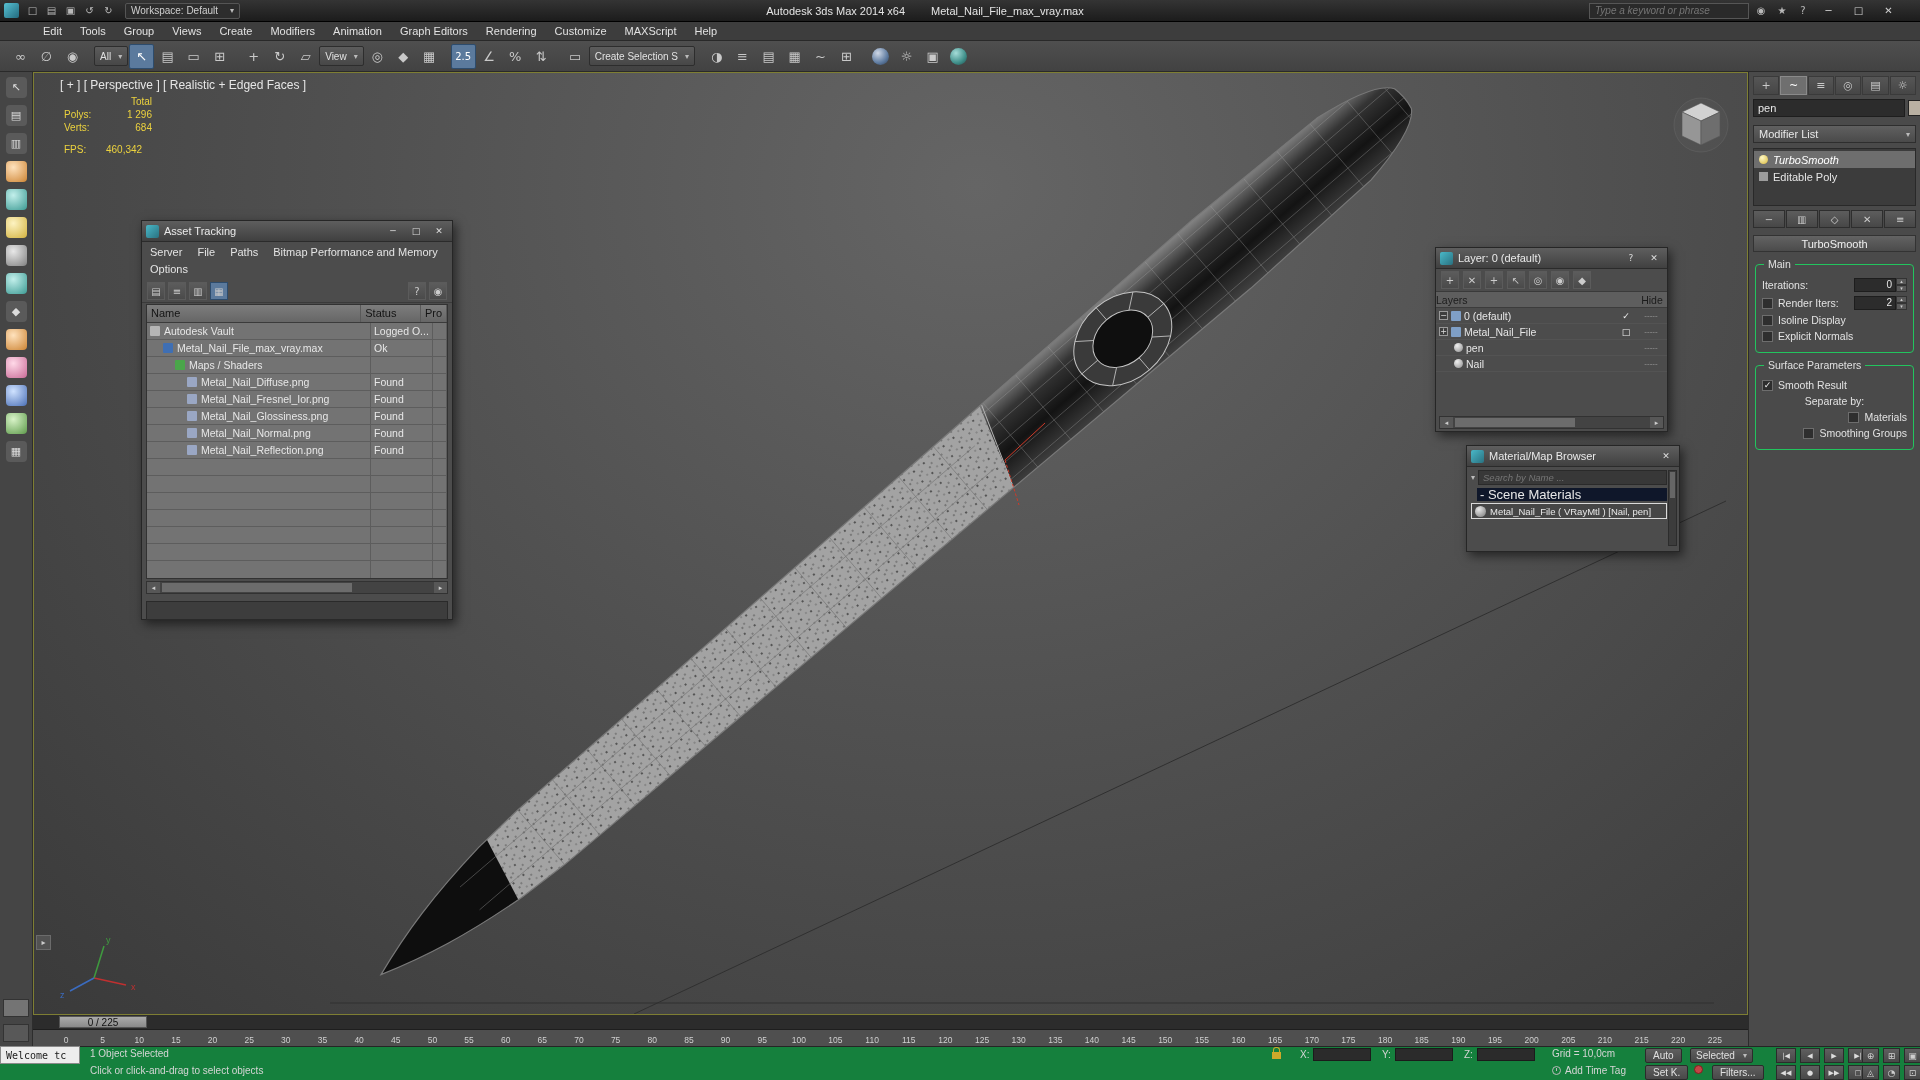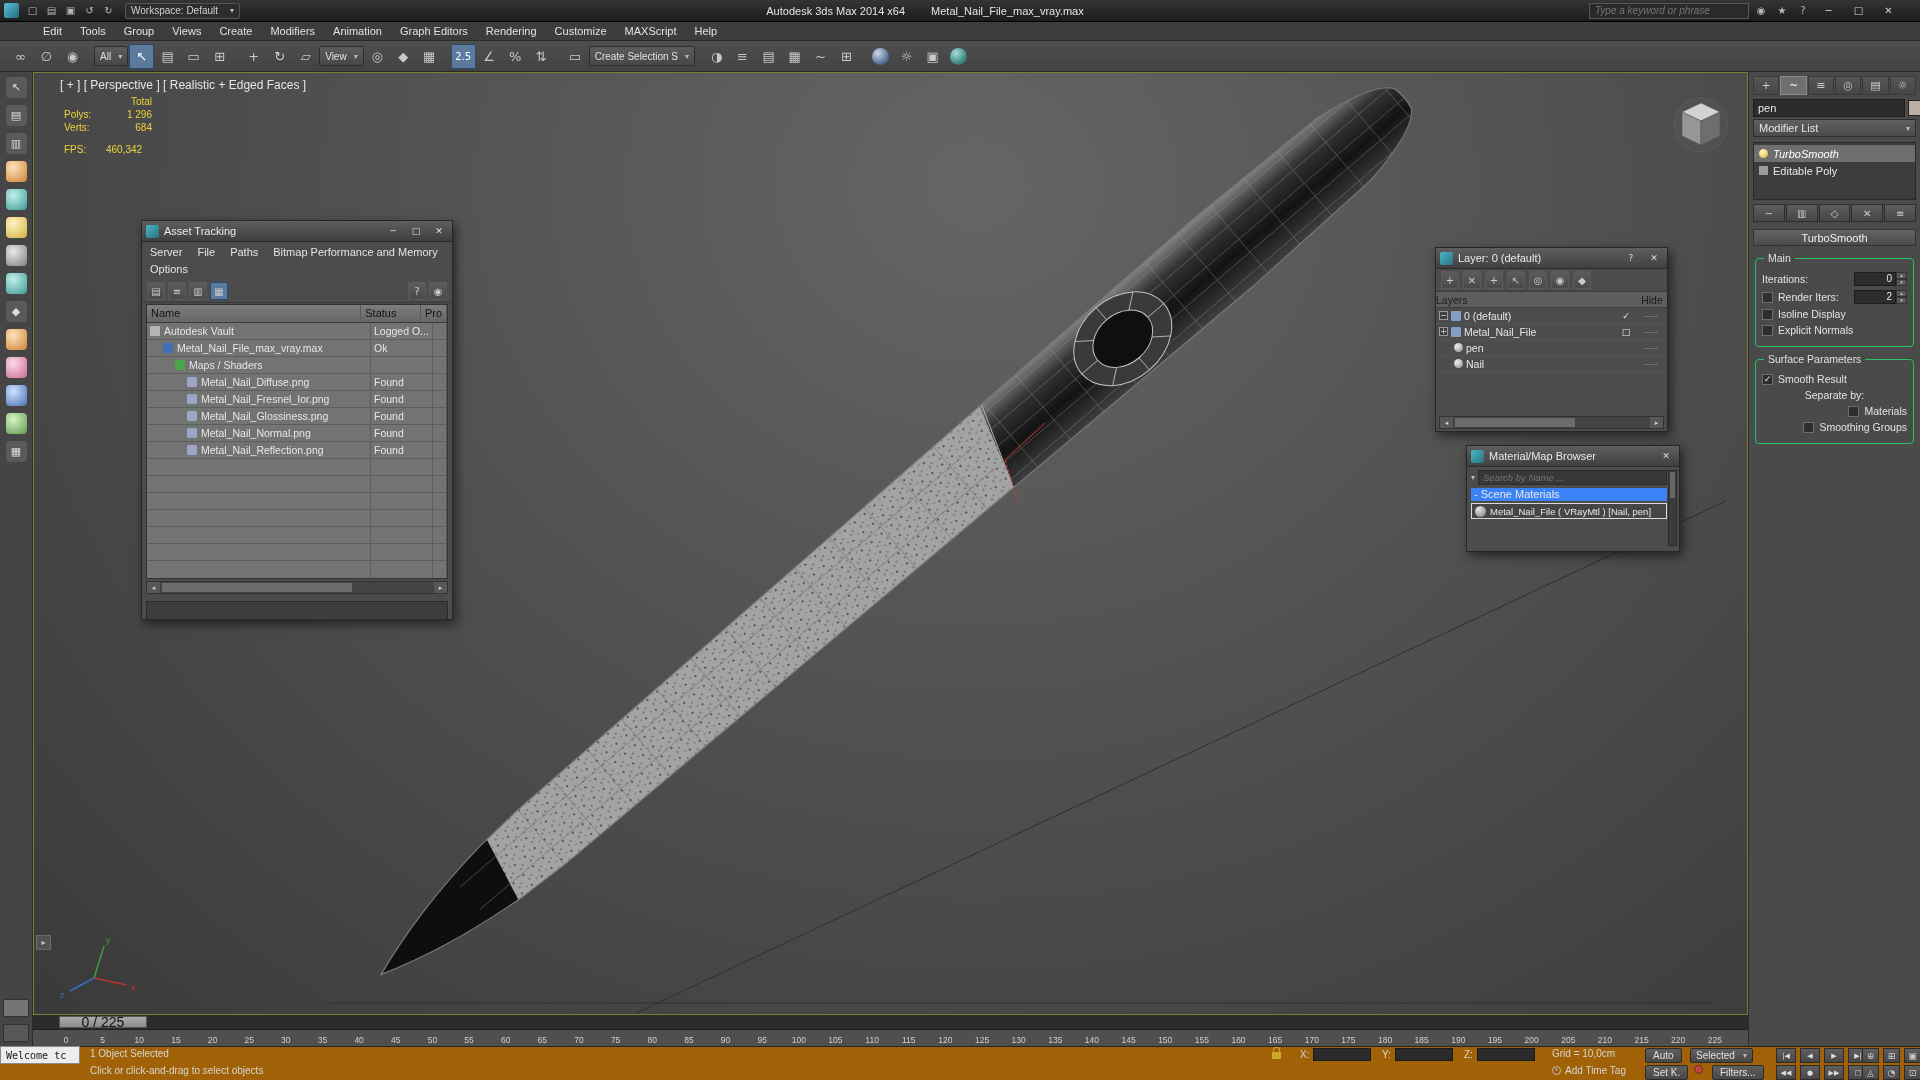--- a/index.html
+++ b/index.html
@@ -89,34 +89,34 @@
 .exp{width:9px;height:9px;border:1px solid #9a9a9a;font-size:8px;line-height:7px;text-align:center;color:#ddd;background:#3e3e3e;flex:0 0 auto;font-family:"DejaVu Sans",sans-serif}
 .lico{width:10px;height:10px;background:#7f9fc6;flex:0 0 auto;border-radius:1px}
 .oico{width:9px;height:9px;border-radius:50%;background:radial-gradient(circle at 35% 30%,#efefef,#8d8d8d);flex:0 0 auto}
 .ldmark{margin-left:auto;width:18px;text-align:center;color:#eee;font-size:9px;font-family:"DejaVu Sans",sans-serif}
 .ldhide{width:26px;text-align:center;color:#999;font-size:8px}
 .ldind{width:12px;flex:0 0 auto}
 
 #mb{left:1466px;top:445px;width:214px;height:107px}
 .mbsearch{margin:3px 12px 0 4px;height:15px;display:flex;align-items:center;gap:3px}
 .mbsearch input{flex:1;height:15px;background:#383838;border:1px solid #2a2a2a;color:#9f9f9f;font-style:italic;font-size:9.5px;padding:0 4px;font-family:"Liberation Sans",sans-serif}
-.mbgroup{margin:3px 12px 0 4px;height:13px;background:#3b82f6;font-size:11px;color:#e8e8e8;padding:0 3px;line-height:13px}
+.mbgroup{margin:3px 12px 0 10px;height:13px;background:#0f172a;font-size:13px;color:#e8e8e8;padding:0 3px;line-height:13px}
 .mbitem{margin:2px 12px 0 4px;height:16px;border:1px solid #dadada;display:flex;align-items:center;gap:4px;padding:0 3px;font-size:9.5px;color:#e8e8e8;background:#464646;white-space:nowrap;overflow:hidden}
 .mbsphere{width:11px;height:11px;border-radius:50%;background:radial-gradient(circle at 35% 30%,#e8e8e8,#777);flex:0 0 auto}
 .mbscroll{position:absolute;right:2px;top:24px;width:9px;height:76px;background:#3c3c3c;border:1px solid #2c2c2c}
 .mbthumb{margin:1px;height:26px;background:#666}
 
 #cpanel{position:absolute;left:1748px;top:72px;width:172px;height:974px;background:#4a4a4a;border-left:1px solid #2b2b2b;padding:3px 4px;z-index:30}
 .ctabs{display:flex;height:21px;align-items:center;gap:1px;margin-bottom:3px}
 .ctab{flex:1;height:19px;display:flex;align-items:center;justify-content:center;color:#c9c9c9;border:1px solid #3a3a3a;background:linear-gradient(#565656,#464646);font-size:11px;font-family:"DejaVu Sans",sans-serif}
 .ctab.active{background:#6f6f6f;border-color:#8a8a8a;color:#fff}
 .namerow{display:flex;gap:3px;align-items:center}
 #objname{flex:1;height:18px;background:#2c2c2c;border:1px solid #1e1e1e;color:#e9e9e9;font-size:11px;padding:0 4px;font-family:"Liberation Sans",sans-serif}
 .swatch{width:16px;height:16px;background:#b9b0a2;border:1px solid #222;flex:0 0 auto}
-.modlist{margin-top:2px;height:18px;background:linear-gradient(#606060,#4a4a4a);border:1px solid #2e2e2e;display:flex;align-items:center;justify-content:space-between;padding:0 5px;font-size:11px;color:#e8e8e8}
+.modlist{margin-top:8px;height:18px;background:linear-gradient(#606060,#4a4a4a);border:1px solid #2e2e2e;display:flex;align-items:center;justify-content:space-between;padding:0 5px;font-size:11px;color:#e8e8e8}
 .stack{margin-top:5px;height:58px;background:#3c3c3c;border:1px solid #292929;padding-top:2px}
 .stkrow{height:17px;display:flex;align-items:center;gap:5px;padding:0 5px;font-size:11px;color:#e6e6e6}
 .stkrow.sel{background:#6e6e6e;color:#fff}
 .stkrow.sel .lbl{font-style:italic}
 .bulb{width:9px;height:9px;border-radius:50%;background:radial-gradient(circle at 35% 30%,#fff8c5,#d8b93c);flex:0 0 auto}
 .polyico{width:9px;height:9px;background:#9c9c9c;flex:0 0 auto}
 .stkbtns{display:flex;gap:1px;margin-top:4px}
 .skb{flex:1;height:18px;background:linear-gradient(#5d5d5d,#474747);border:1px solid #2e2e2e;display:flex;align-items:center;justify-content:center;font-size:10px;color:#ccc;font-family:"DejaVu Sans",sans-serif}
 .rollout{margin-top:7px;height:17px;background:linear-gradient(#636363,#4b4b4b);border:1px solid #333;display:flex;align-items:center;justify-content:center;font-size:11px;color:#f0f0f0}
 .group{border:1px solid #22c55e;border-radius:4px;margin:12px 2px 0;padding:9px 6px 6px;position:relative}
@@ -128,25 +128,25 @@
 .spinval{width:42px;height:14px;background:#2c2c2c;border:1px solid #1d1d1d;color:#e8e8e8;font-size:10px;text-align:right;padding:0 3px;line-height:12px}
 .spinarr{width:11px;display:flex;flex-direction:column}
 .spinarr div{flex:1;background:#595959;border:1px solid #333;font-size:5px;line-height:5px;text-align:center;color:#ccc;font-family:"DejaVu Sans",sans-serif}
 .cb{width:11px;height:11px;background:#2e2e2e;border:1px solid #6d6d6d;display:flex;align-items:center;justify-content:center;font-size:9px;color:#eee;flex:0 0 auto;font-family:"DejaVu Sans",sans-serif}
 .rb{width:11px;height:11px;border-radius:50%;background:#2e2e2e;border:1px solid #6d6d6d;position:relative;flex:0 0 auto}
 .rb.on::after{content:"";position:absolute;left:2.5px;top:2.5px;width:4px;height:4px;border-radius:50%;background:#eee}
 .updbtn{display:block;margin:7px auto 2px;width:94px;height:19px;background:linear-gradient(#6b6b6b,#4f4f4f);border:1px solid #2c2c2c;border-radius:2px;color:#eaeaea;font-size:11px;text-align:center;line-height:17px}
 
 #timeline{position:absolute;left:33px;top:1015px;width:1715px;height:31px;background:#3a3a3a;z-index:30}
 #trackbar{height:15px;background:#2c2c2c;border-bottom:1px solid #1e1e1e;position:relative}
-#timeslider{position:absolute;left:26px;top:1px;width:88px;height:12px;background:linear-gradient(#ababab,#8a8a8a);border:1px solid #555;color:#111;font-size:14px;display:flex;align-items:center;justify-content:center}
+#timeslider{position:absolute;left:26px;top:1px;width:88px;height:12px;background:linear-gradient(#ababab,#8a8a8a);border:1px solid #555;color:#111;font-size:10px;display:flex;align-items:center;justify-content:center}
 #ruler{height:16px;background:#4f4f4f;display:flex;align-items:flex-end;justify-content:space-between;padding:0 22px 1px}
 #ruler span{font-size:8.5px;color:#d0d0d0;width:22px;text-align:center}
 
-#statusbar{position:absolute;left:0;top:1046px;width:1920px;height:34px;background:#a16207;border-top:1px solid #252525;font-size:10px;z-index:40}
+#statusbar{position:absolute;left:0;top:1046px;width:1920px;height:34px;background:#15803d;border-top:1px solid #252525;font-size:10px;z-index:40}
 .srow{position:relative;height:17px}
 .sabs{position:absolute;top:1px;display:flex;align-items:center;gap:4px;color:#d5d5d5;white-space:nowrap}
 #welcomebox{position:absolute;left:0;top:-1px;width:80px;height:18px;background:#ededed;color:#1b1b1b;font-family:"DejaVu Sans Mono",monospace;font-size:10px;display:flex;align-items:center;padding-left:5px;border:1px solid #8a8a8a;z-index:3}
 .numf{width:58px;height:13px;background:#2b2b2b;border:1px solid #1b1b1b}
 .sbtn{height:15px;background:linear-gradient(#5f5f5f,#484848);border:1px solid #2b2b2b;border-radius:2px;padding:0 7px;display:flex;align-items:center;color:#e0e0e0}
 .sdrop{height:15px;background:linear-gradient(#5f5f5f,#484848);border:1px solid #2b2b2b;border-radius:2px;padding:0 5px;display:flex;align-items:center;gap:8px;color:#e0e0e0}
 .pbtn{width:20px;height:15px;background:linear-gradient(#5f5f5f,#484848);border:1px solid #2b2b2b;display:flex;align-items:center;justify-content:center;font-size:7px;color:#ddd;font-family:"DejaVu Sans",sans-serif}
 .navbtn{width:17px;height:15px;background:linear-gradient(#5f5f5f,#484848);border:1px solid #2b2b2b;display:flex;align-items:center;justify-content:center;font-size:9px;color:#cfcfcf;font-family:"DejaVu Sans",sans-serif}
 .lock{width:9px;height:7px;background:#cda92a;position:relative;margin-top:4px}
 .lock::before{content:"";position:absolute;left:1px;top:-5px;width:5px;height:5px;border:1.5px solid #cda92a;border-bottom:none;border-radius:3px 3px 0 0}

